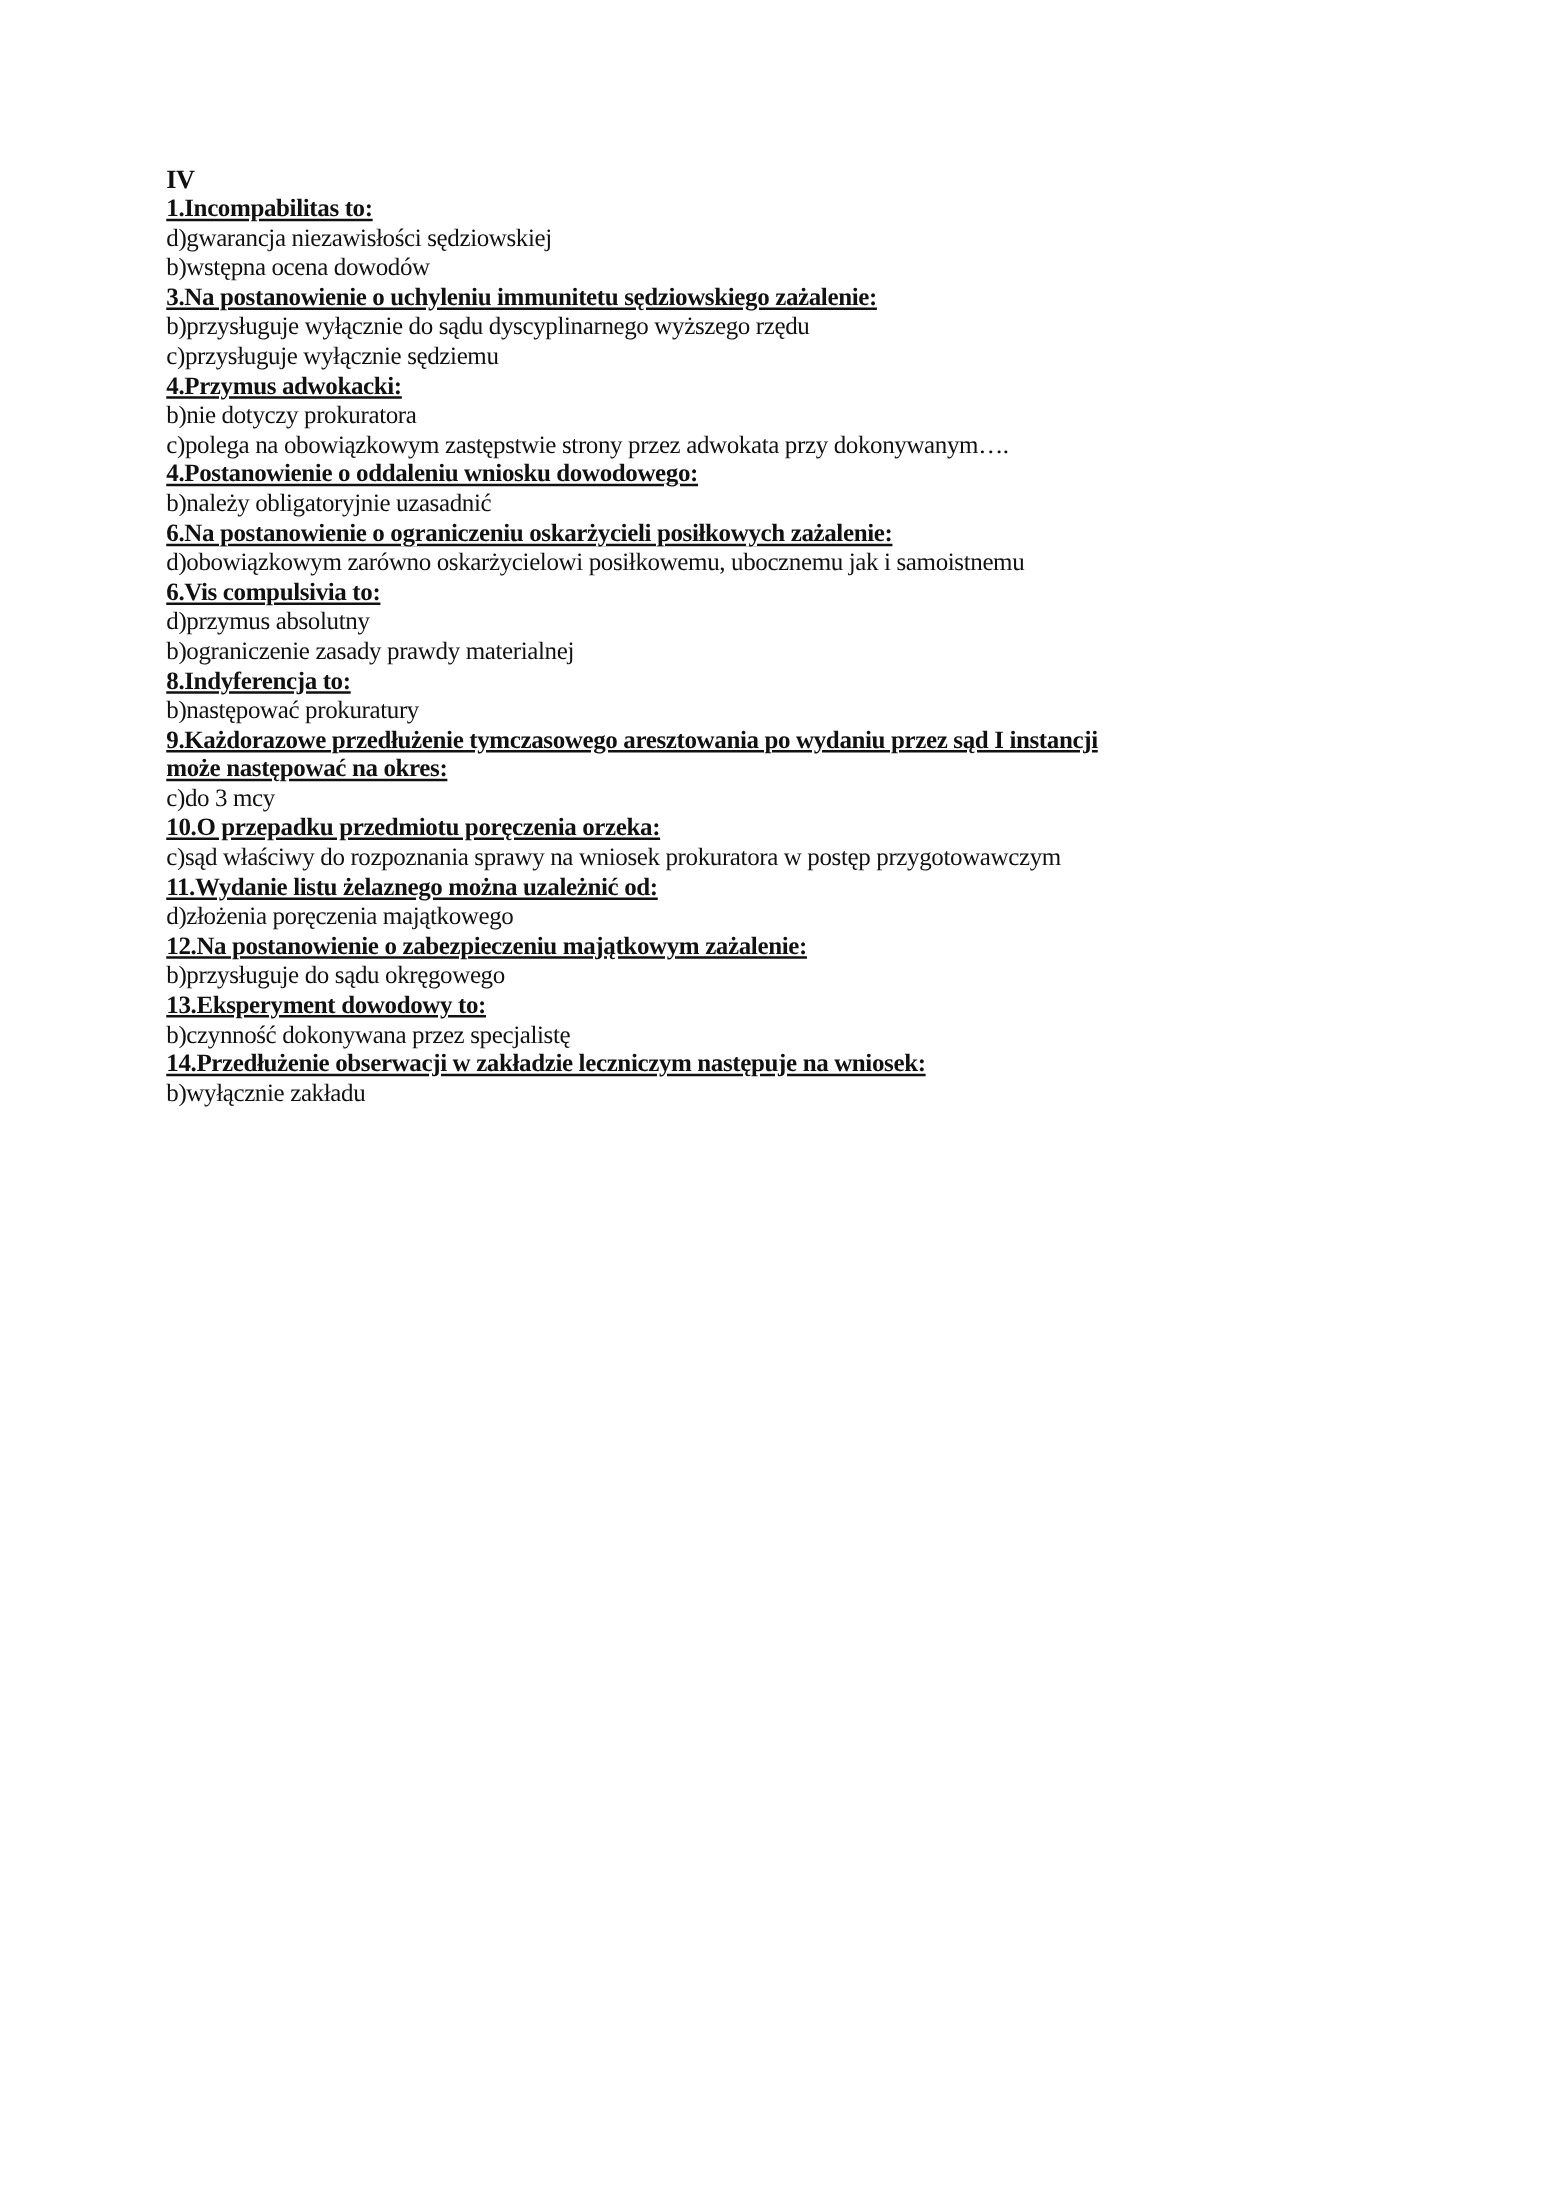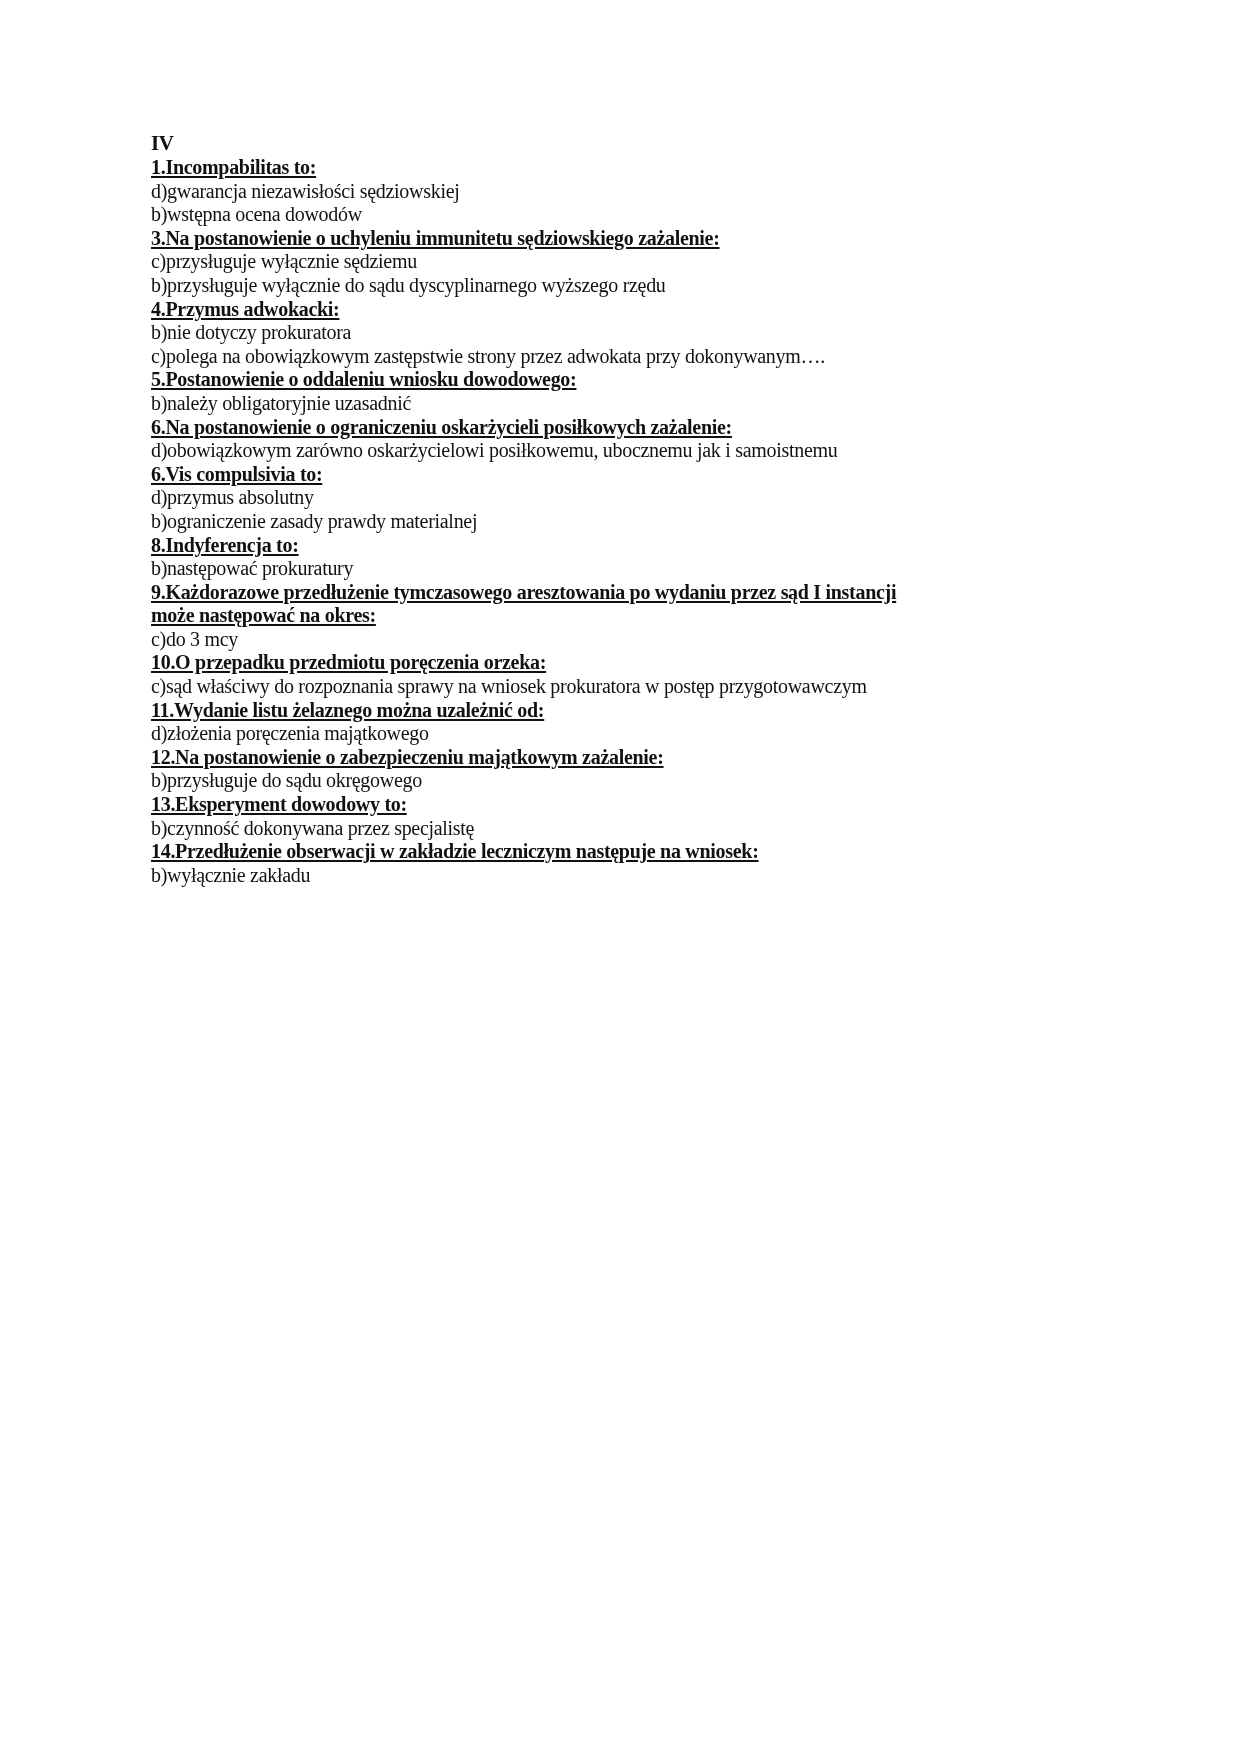--- a/index.html
+++ b/index.html
@@ -28,21 +28,20 @@
       left: 133px;
       top: 130px;
       width: 1000px;
     }
     .line {
       font-size: 20px;
       line-height: 23.6px;
       height: 23.6px;
       white-space: nowrap;
       letter-spacing: -0.3px;
-      margin-left: 18px;
     }
     .section-title {
       font-weight: bold;
       font-size: 21px;
       height: 26px;
       line-height: 26px;
     }
     .question {
       font-weight: bold;
       text-decoration: underline;
@@ -60,28 +59,28 @@
   <div class="content">
 
     <div class="line section-title">IV</div>
 
     <div class="line question">1.Incompabilitas to:</div>
     <div class="line answer">d)gwarancja niezawisłości sędziowskiej</div>
 
     <div class="line answer">b)wstępna ocena dowodów</div>
 
     <div class="line question">3.Na postanowienie o uchyleniu immunitetu sędziowskiego zażalenie:</div>
+    <div class="line answer">b)przysługuje wyłącznie do sądu dyscyplinarnego wyższego rzędu</div>
     <div class="line answer">c)przysługuje wyłącznie sędziemu</div>
-    <div class="line answer">b)przysługuje wyłącznie do sądu dyscyplinarnego wyższego rzędu</div>
 
     <div class="line question">4.Przymus adwokacki:</div>
     <div class="line answer">b)nie dotyczy prokuratora</div>
     <div class="line answer">c)polega na obowiązkowym zastępstwie strony przez adwokata przy dokonywanym….</div>
 
-    <div class="line question">5.Postanowienie o oddaleniu wniosku dowodowego:</div>
+    <div class="line question">4.Postanowienie o oddaleniu wniosku dowodowego:</div>
     <div class="line answer">b)należy obligatoryjnie uzasadnić</div>
 
     <div class="line question">6.Na postanowienie o ograniczeniu oskarżycieli posiłkowych zażalenie:</div>
     <div class="line answer">d)obowiązkowym zarówno oskarżycielowi posiłkowemu, ubocznemu jak i samoistnemu</div>
 
     <div class="line question">6.Vis compulsivia to:</div>
     <div class="line answer">d)przymus absolutny</div>
     <div class="line answer">b)ograniczenie zasady prawdy materialnej</div>
 
     <div class="line question">8.Indyferencja to:</div>

